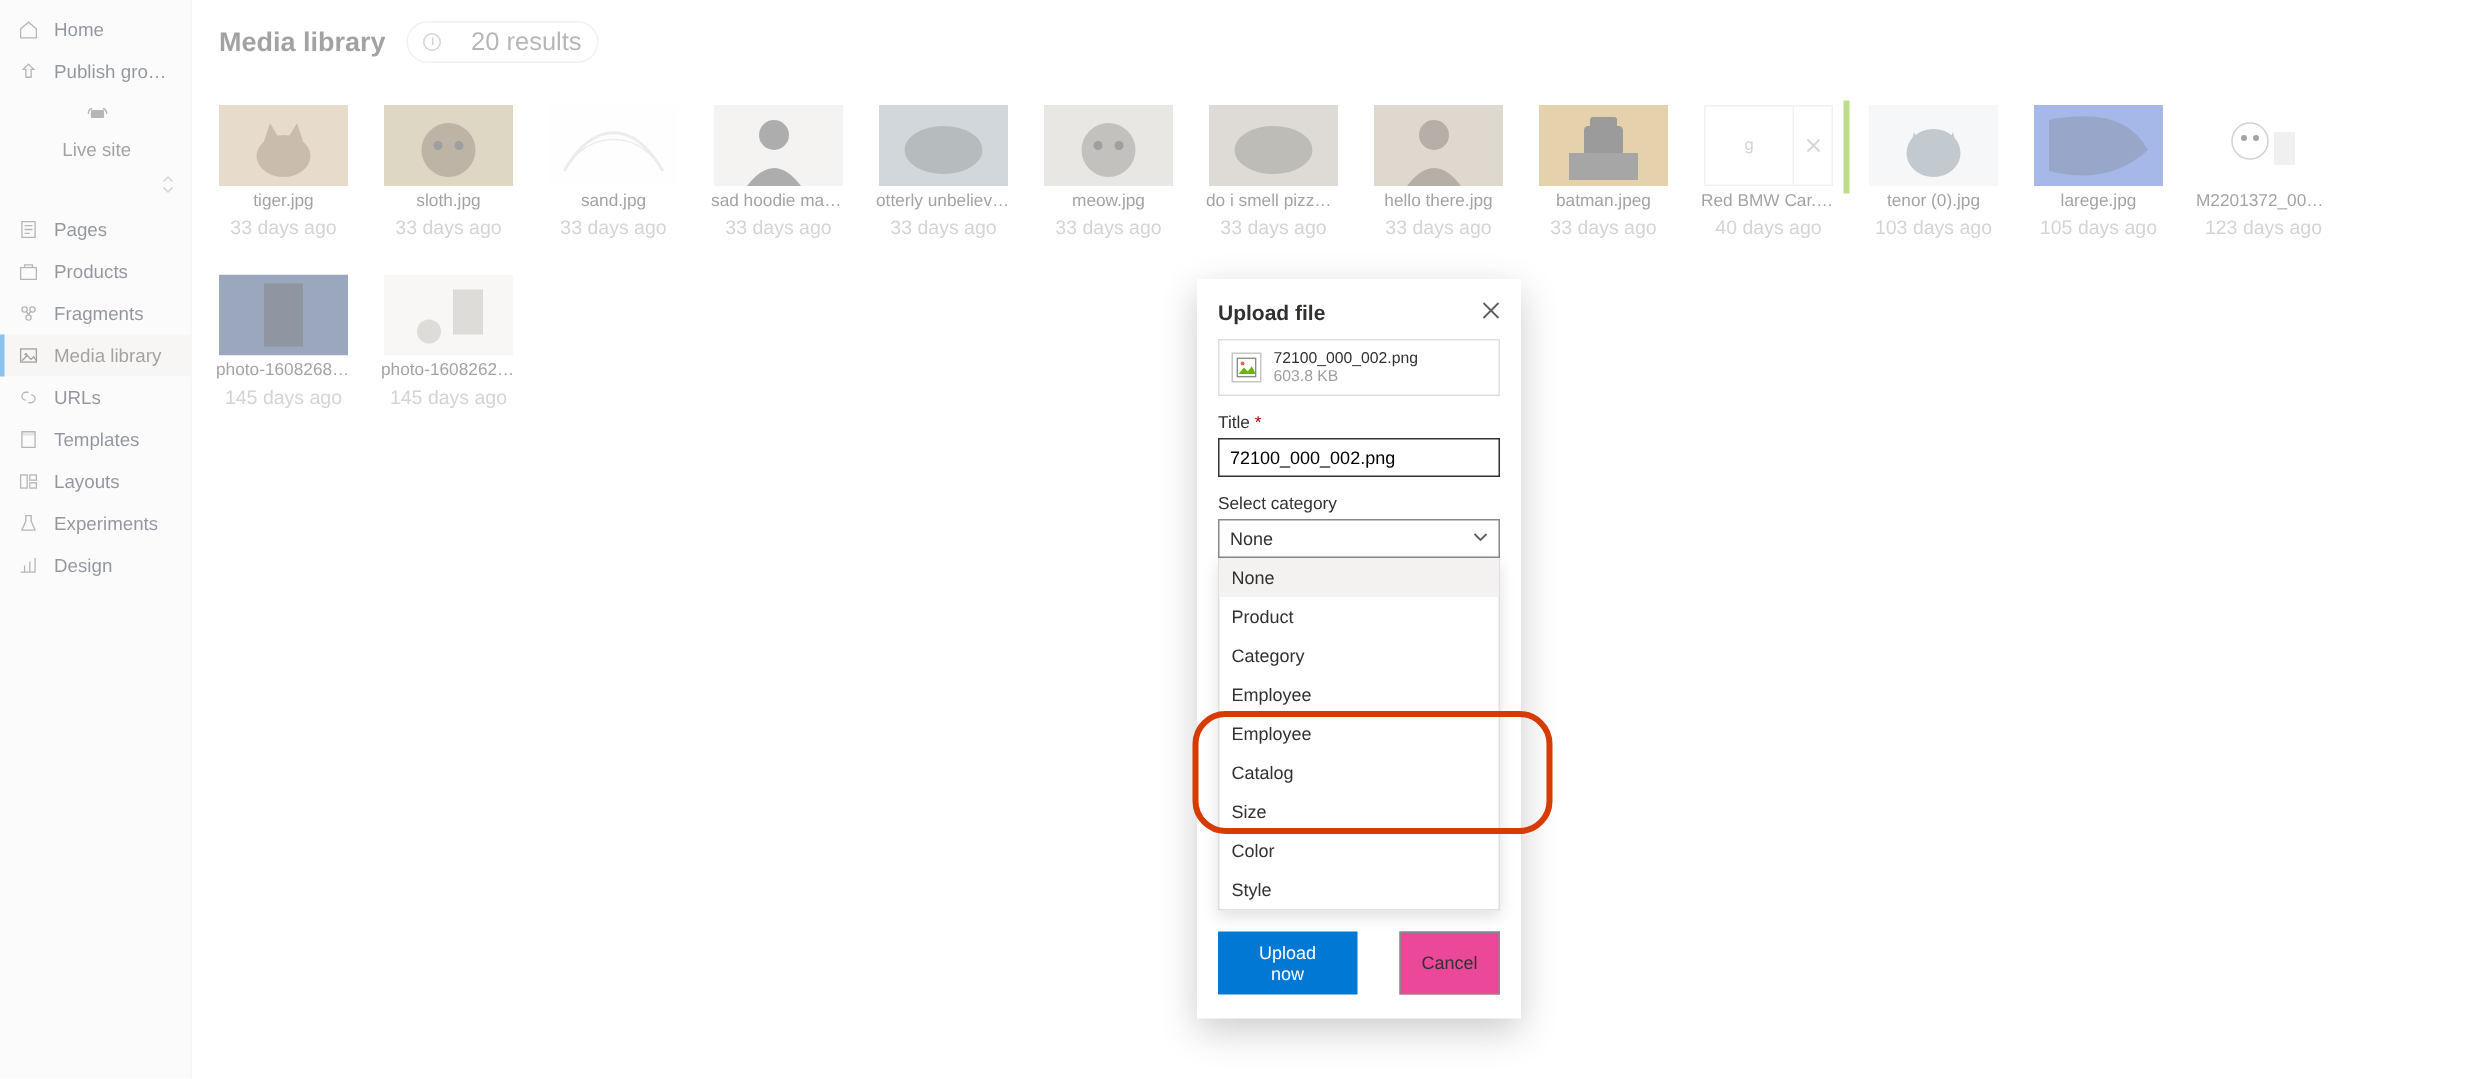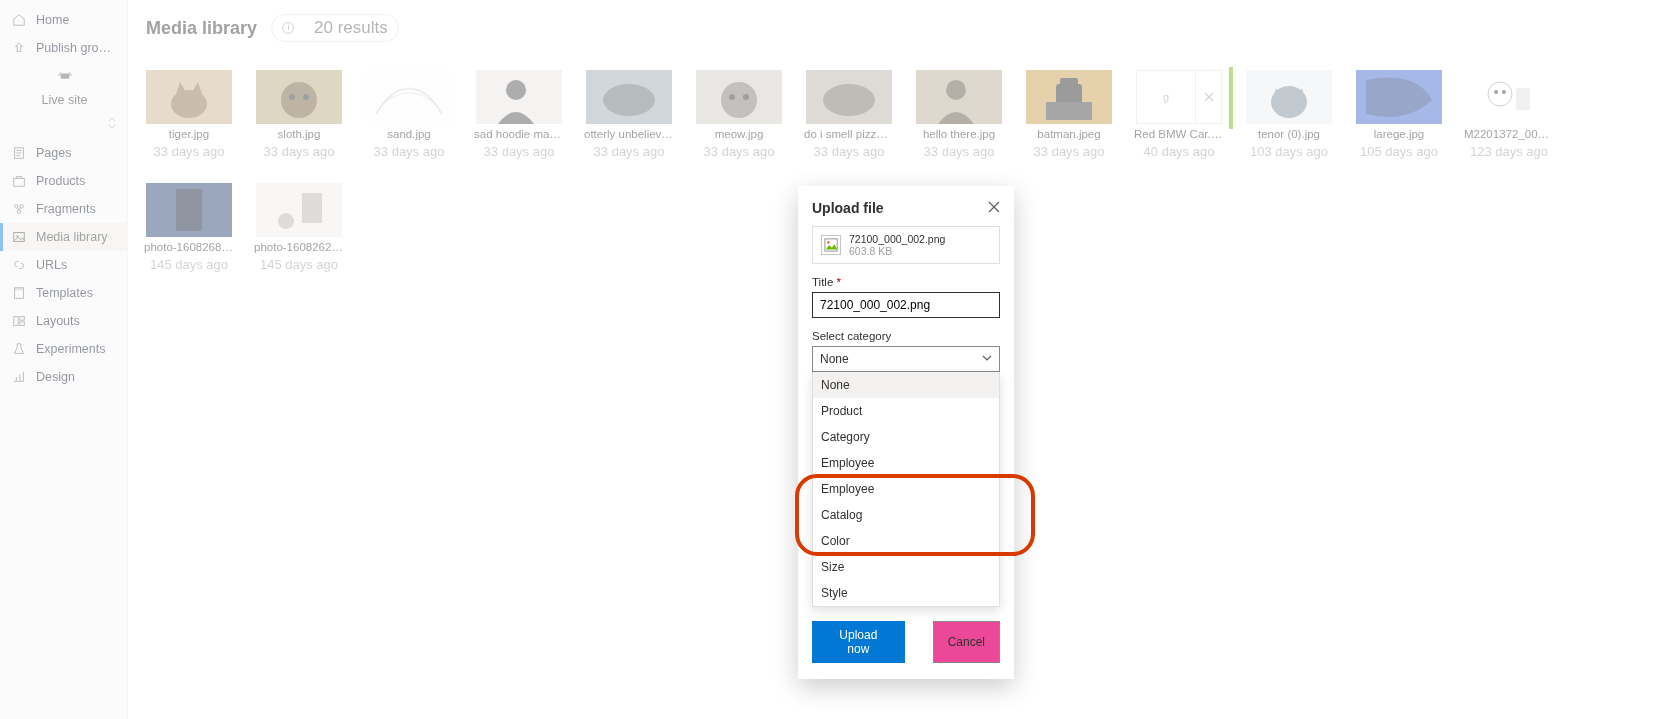--- a/index.html
+++ b/index.html
@@ -402,22 +402,22 @@
         </svg>
     </span>
   </div>
   <div class="dropdown" id="dropdown">
       <div class="opt hl">None</div>
       <div class="opt">Product</div>
       <div class="opt">Category</div>
       <div class="opt">Employee</div>
       <div class="opt">Employee</div>
       <div class="opt">Catalog</div>
+      <div class="opt">Size</div>
       <div class="opt">Color</div>
-      <div class="opt">Size</div>
       <div class="opt">Style</div>
     </div>
   <div class="modal-actions">
     <button class="btn btn-primary">Upload now</button>
     <button class="btn btn-secondary">Cancel</button>
   </div>
 </div>
 
 <div class="annot" id="annot" style="left: 795px; top: 474px; width: 240px; height: 82px;"></div>
 

